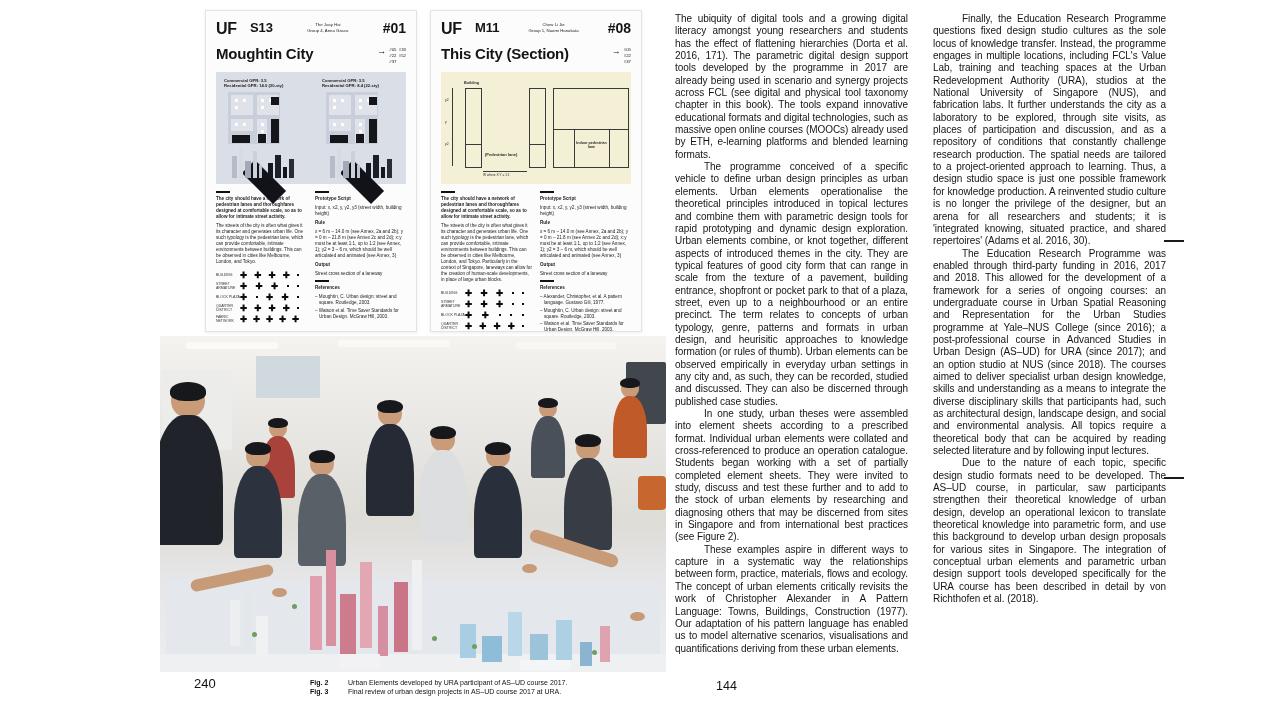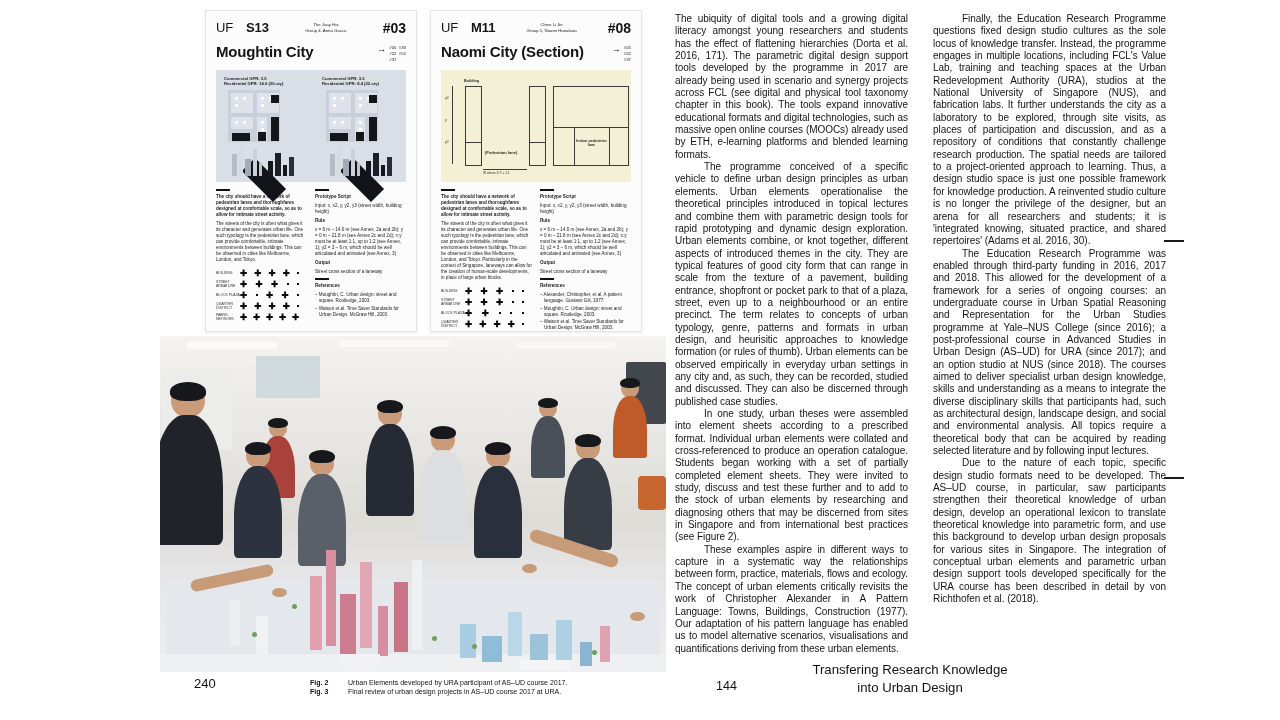--- a/index.html
+++ b/index.html
@@ -4,21 +4,21 @@
 <style>
   html,body{margin:0;padding:0;background:#ffffff;}
   body{width:1280px;height:720px;font-family:"Liberation Sans",sans-serif;color:#141414;position:relative;overflow:hidden;}
   .spread{position:absolute;inset:0;background:#fff;}
 
   
   .card{position:absolute;top:10px;width:212px;height:322px;background:#fcfcfc;border:1px solid #e4e4e4;
         box-shadow:0 1px 3px rgba(0,0,0,.08);box-sizing:border-box;padding:9px 10px;overflow:hidden;}
   #card1{left:205px;} #card2{left:430px;}
   .chead{display:flex;align-items:flex-start;}
-  .ccode{font-size:13px;font-weight:normal;letter-spacing:-.2px;}
+  .ccode{font-size:16px;font-weight:bold;letter-spacing:-.2px;}
   .csid{font-size:13px;font-weight:bold;margin-left:13px;}
   .cauthors{flex:1;text-align:center;font-size:4.3px;line-height:1.4;padding-top:2px;color:#222;}
   .cnum{font-size:14px;font-weight:bold;}
   .trow{display:flex;margin-top:7px;align-items:flex-start;}
   .ctitle{flex:1;font-size:15px;font-weight:bold;margin:0;letter-spacing:-.2px;}
   .refblock{display:flex;gap:3px;align-items:flex-start;padding-top:2px;}
   .arrow{font-size:9px;font-weight:bold;line-height:1;}
   .codes{font-size:4.3px;line-height:1.45;white-space:pre;}
 
   .panel{margin-top:6px;height:112px;position:relative;}
@@ -95,21 +95,21 @@
 <div class="spread">
 
   <article class="card" id="card1">
     <div class="chead">
       <span class="ccode">UF</span>
       <span class="csid">S13</span>
       <span class="cauthors">
         <span>The Juay Hai</span><br>
         <span>Group 4, Anna Gasco</span>
       </span>
-      <span class="cnum">#03</span>
+      <span class="cnum">#01</span>
     </div>
     <div class="trow">
       <h2 class="ctitle">Moughtin City</h2>
       <div class="refblock">
         <span class="arrow">→</span>
         <span class="codes"><div>#05  #33</div><div>#22  #52</div><div>#37</div></span>
       </div>
     </div>
     <div class="panel panel-blue">
       <div class="variant v0">
@@ -269,21 +269,21 @@
     <div class="chead">
       <span class="ccode">UF</span>
       <span class="csid">M11</span>
       <span class="cauthors">
         <span>Chew Li Jie</span><br>
         <span>Group 1, Naomi Hanakata</span>
       </span>
       <span class="cnum">#08</span>
     </div>
     <div class="trow">
-      <h2 class="ctitle">Naomi City (Section)</h2>
+      <h2 class="ctitle">This City (Section)</h2>
       <div class="refblock">
         <span class="arrow">→</span>
         <span class="codes"><div>#05</div><div>#22</div><div>#37</div></span>
       </div>
     </div>
     <div class="panel panel-yellow">
       <div class="sect">
         <div class="vdim"></div>
         <span class="ylab" style="top:26px">y2</span>
         <span class="ylab" style="top:48px">y</span>
@@ -470,18 +470,14 @@
       <p class="ind">These examples aspire in different ways to capture in a systematic way the relationships between form, practice, materials, flows and ecology. The concept of urban elements critically revisits the work of Christopher Alexander in A Pattern Language: Towns, Buildings, Construction (1977). Our adaptation of his pattern language has enabled us to model alternative scenarios, visualisations and quantifications deriving from these urban elements.</p>
     </div>
   <div class="tcol tcol2">
       <p class="ind">Finally, the Education Research Programme questions fixed design studio cultures as the sole locus of knowledge transfer. Instead, the programme engages in multiple locations, including FCL's Value Lab, training and teaching spaces at the Urban Redevelopment Authority (URA), studios at the National University of Singapore (NUS), and fabrication labs. It further understands the city as a laboratory to be explored, through site visits, as places of participation and discussion, and as a repository of conditions that constantly challenge research production. The spatial needs are tailored to a project-oriented approach to learning. Thus, a design studio space is just one possible framework for knowledge production. A reinvented studio culture is no longer the privilege of the designer, but an arena for all researchers and students; it is 'integrated knowing, situated practice, and shared repertoires' (Adams et al. 2016, 30).</p>
       <p class="ind">The Education Research Programme was enabled through third-party funding in 2016, 2017 and 2018. This allowed for the development of a framework for a series of ongoing courses: an undergraduate course in Urban Spatial Reasoning and Representation for the Urban Studies programme at Yale–NUS College (since 2016); a post-professional course in Advanced Studies in Urban Design (AS–UD) for URA (since 2017); and an option studio at NUS (since 2018). The courses aimed to deliver specialist urban design knowledge, skills and understanding as a means to integrate the diverse disciplinary skills that participants had, such as architectural design, landscape design, and social and environmental analysis. All topics require a theoretical body that can be acquired by reading selected literature and by following input lectures.</p>
       <p class="ind">Due to the nature of each topic, specific design studio formats need to be developed. The AS–UD course, in particular, saw participants strengthen their theoretical knowledge of urban design, develop an operational lexicon to translate theoretical knowledge into parametric form, and use this background to develop urban design proposals for various sites in Singapore. The integration of conceptual urban elements and parametric urban design support tools developed specifically for the URA course has been described in detail by von Richthofen et al. (2018).</p>
     </div>
   <div class="mark mark1"></div>
   <div class="mark mark2"></div>
   <div class="pnum pnum-right">144</div>
-  <div class="runfoot">
-    <div>Transfering Research Knowledge</div>
-    <div>into Urban Design</div>
-  </div>
 
 </div>
 
 </body></html>

